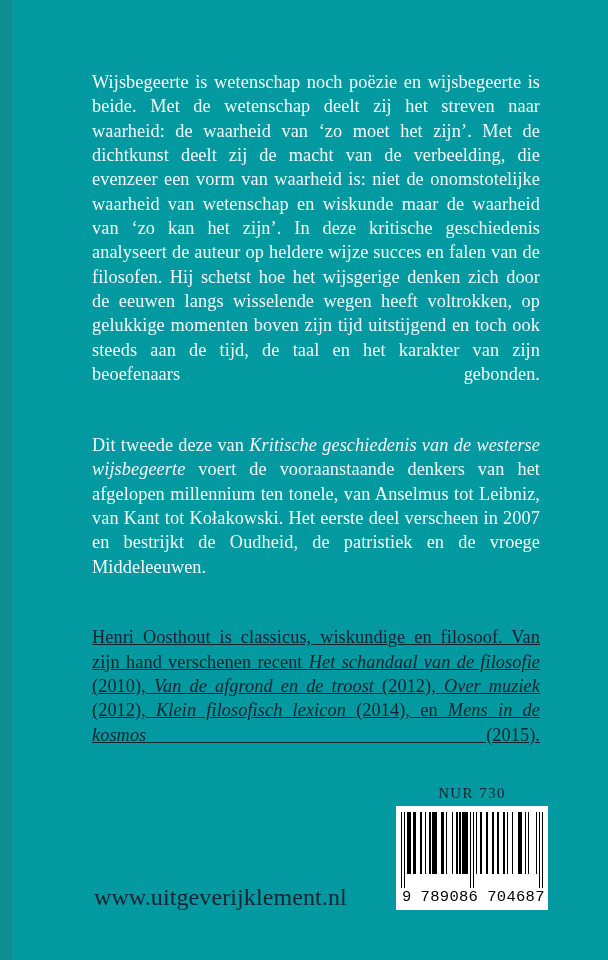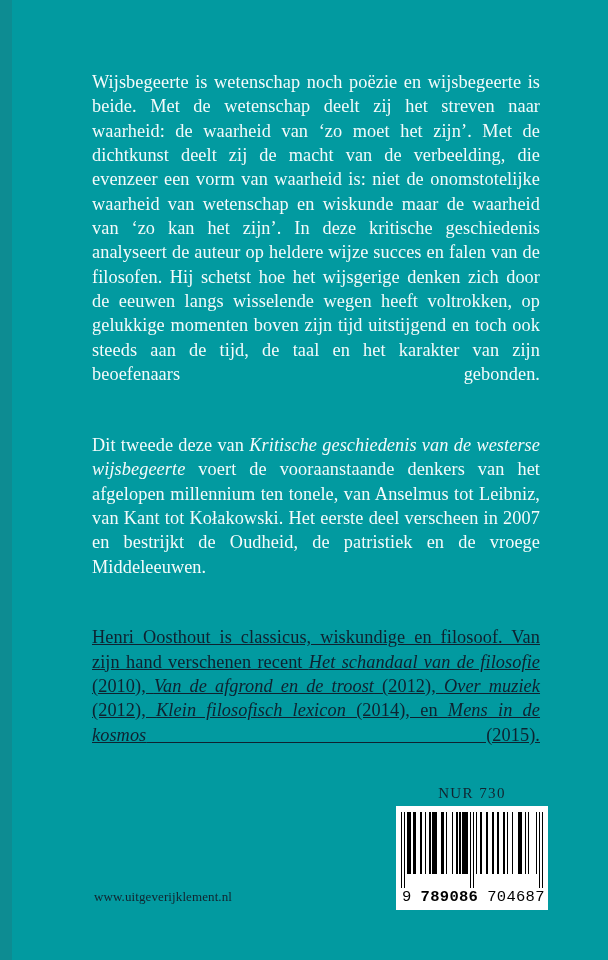--- a/index.html
+++ b/index.html
@@ -62,21 +62,21 @@
     content: "";
     display: inline-block;
     width: 100%;
   }
 
   
   .site-url {
     position: absolute;
     left: 82px;
     top: 886px;
-    font-size: 13px;
+    font-size: 24px;
     line-height: 22px;
     color: #11242f;
     letter-spacing: 0.1px;
     white-space: nowrap;
   }
 
   .barcode-area {
     position: absolute;
     left: 384px;
     top: 786px;
@@ -134,21 +134,20 @@
     letter-spacing: 0.3px;
     white-space: nowrap;
   }
 
   .barcode-digits .d-lead {
     margin-right: 9px;
   }
 
   .barcode-digits .d-left {
     margin-right: 9px;
-    font-weight: bold;
   }
 </style>
 </head>
 <body>
 
 <div id="cover">
 
   <div class="textblock">
     <p class="para light"><span>Wijsbegeerte is wetenschap noch poëzie en wijsbegeerte is beide. Met de wetenschap deelt zij het streven naar waarheid: de waarheid van ‘zo moet het zijn’. Met de dichtkunst deelt zij de macht van de verbeelding, die evenzeer een vorm van waarheid is: niet de onomstotelijke waarheid van wetenschap en wiskunde maar de waarheid van ‘zo kan het zijn’. In deze kritische geschiedenis analyseert de auteur op heldere wijze succes en falen van de filosofen. Hij schetst hoe het wijsgerige denken zich door de eeuwen langs wisselende wegen heeft voltrokken, op gelukkige momenten boven zijn tijd uitstijgend en toch ook steeds aan de tijd, de taal en het karakter van zijn beoefenaars gebonden.</span></p>
     <p class="para light"><span>Dit tweede deze van </span><span class="it">Kritische geschiedenis van de westerse wijsbegeerte</span><span> voert de vooraanstaande denkers van het afgelopen millennium ten tonele, van Anselmus tot Leibniz, van Kant tot Kołakowski. Het eerste deel verscheen in 2007 en bestrijkt de Oudheid, de patristiek en de vroege Middeleeuwen.</span></p>

